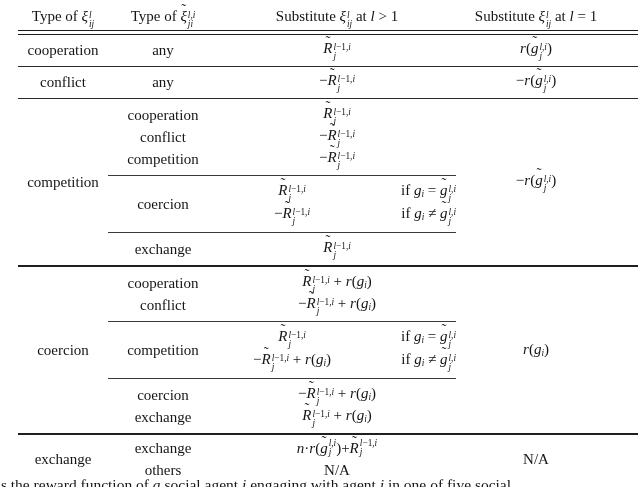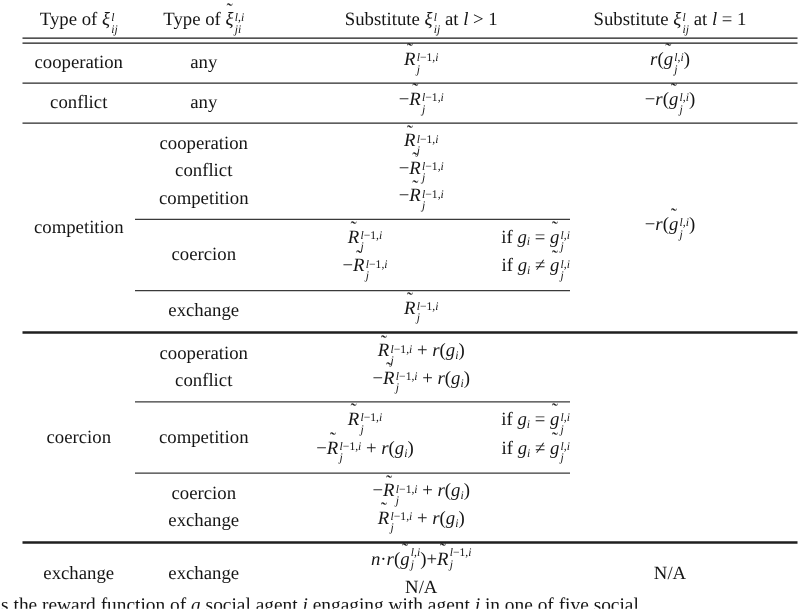--- a/index.html
+++ b/index.html
@@ -224,25 +224,27 @@
             </div>
             <div class="subrow">
               <div class="sublabel">exchange</div>
               <div class="subformula"><span class="it tld">R</span><span class="sc">
                   <span class="su"><span class="it">l</span><span>−</span><span>1</span><span>,</span><span class="it">i</span></span>
                   <span class="sb"><span class="it">j</span></span>
                 </span><span> </span><span>+</span><span> </span><span class="it">r</span><span>(</span><span class="it">g</span><span class="subonly"><span class="it">i</span></span><span>)</span></div>
             </div>
           </div>
         </div>
+        <div class="sec-right"><span class="it">r</span><span>(</span><span class="it">g</span><span class="subonly"><span class="it">i</span></span><span>)</span></div>
       </div>
       <div class="sec-multi">
         <div class="cellc">exchange</div>
         <div>
           <div class="mline">exchange</div>
+          <div class="mline">others</div>
         </div>
         <div>
           <div class="mline">
             <span class="it">n</span>
             <span> </span>
             <span>·</span>
             <span> </span>
             <span class="it">r</span>
             <span>(</span>
             <span class="it tld">g</span>

